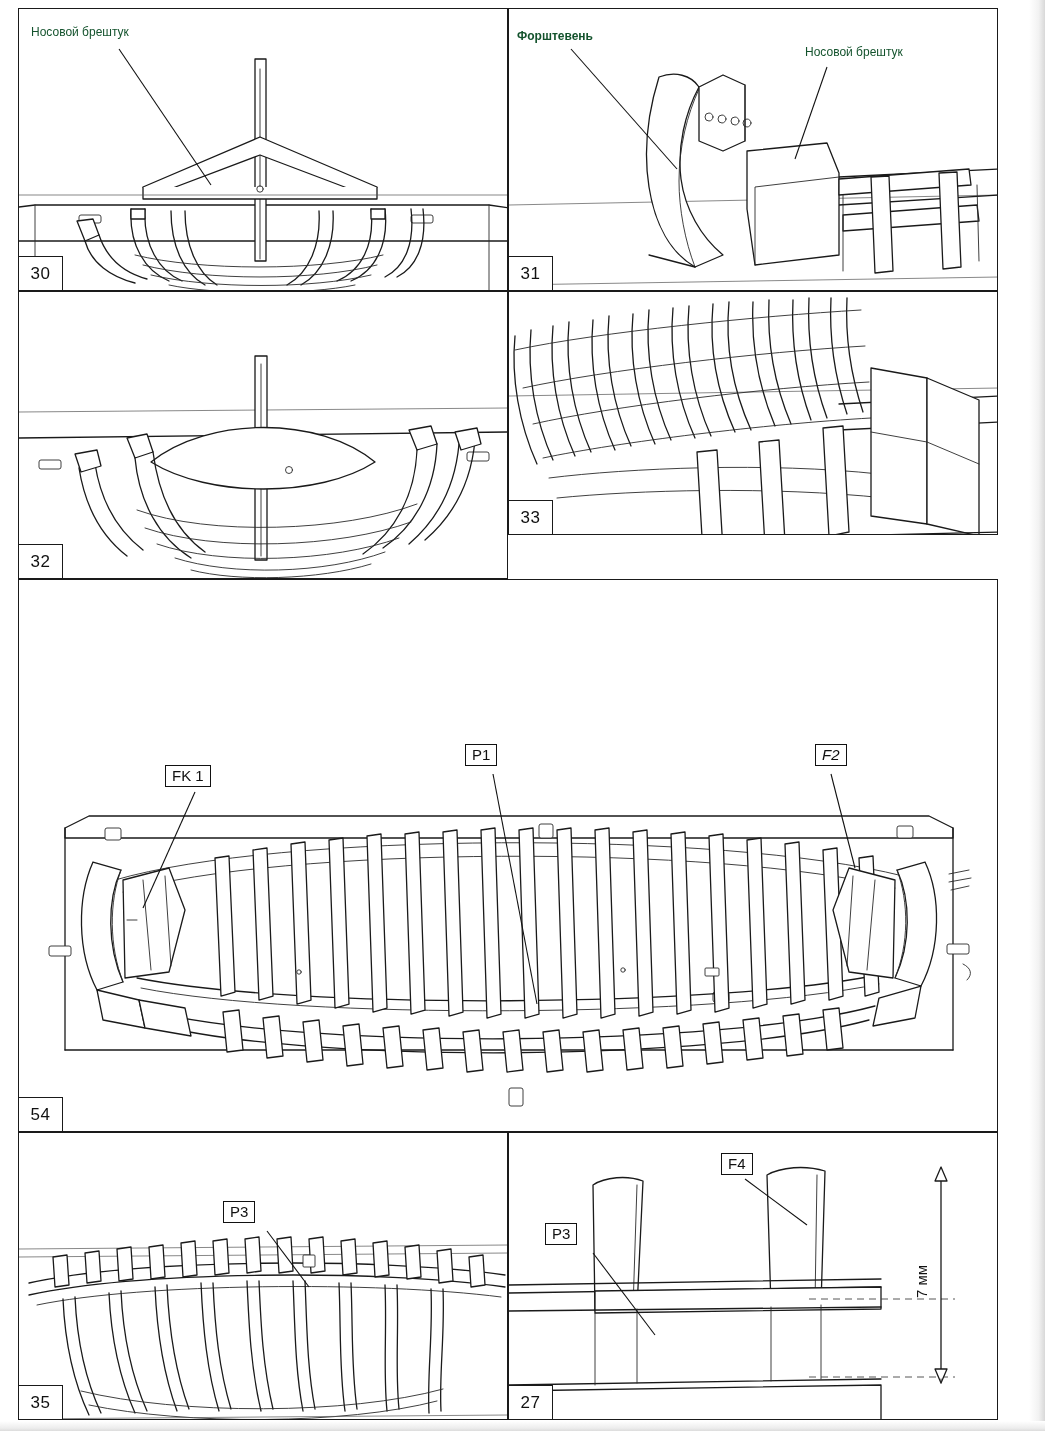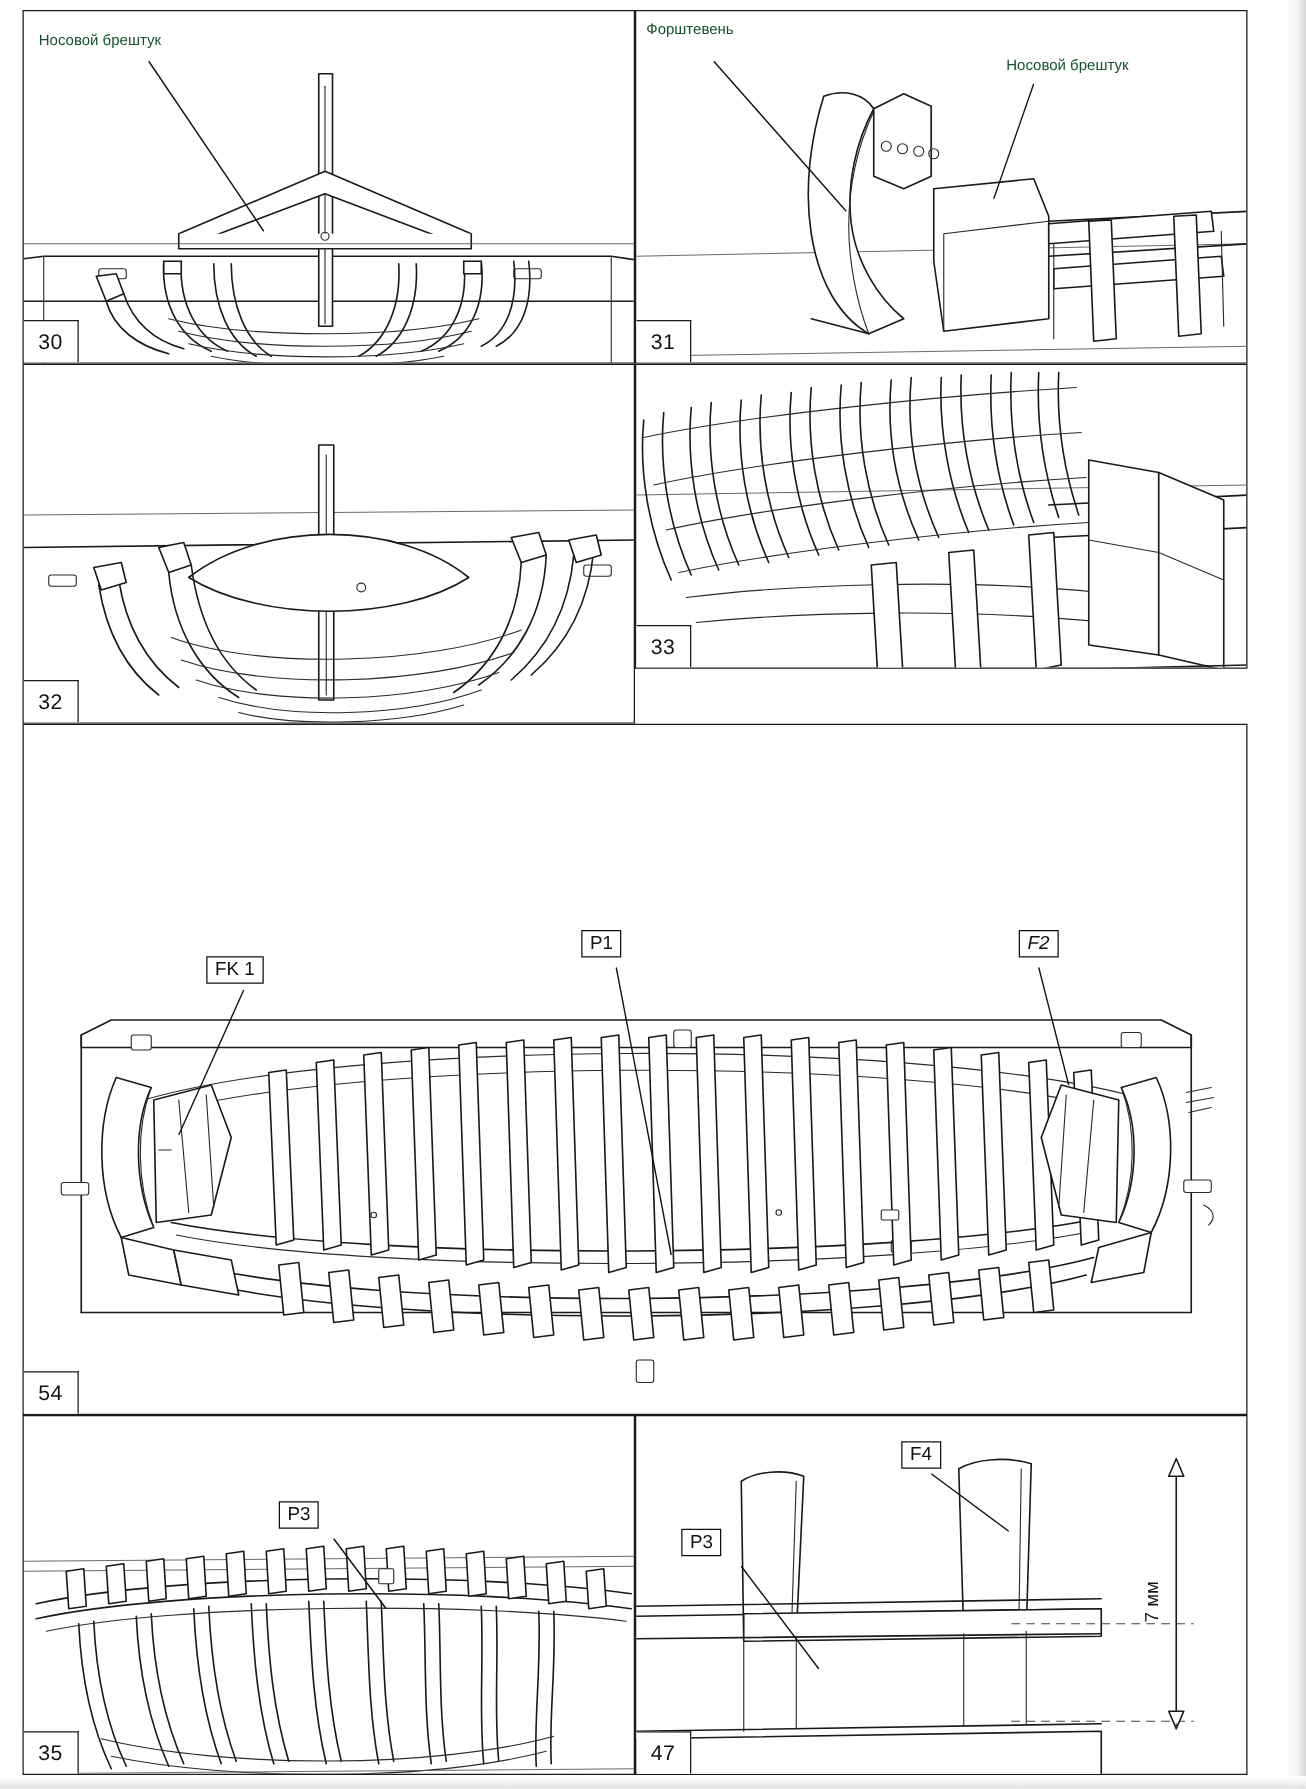--- a/index.html
+++ b/index.html
@@ -170,21 +170,21 @@
 
       <path class="fillw" d="M330 170 L460 160 L462 176 L330 186 Z"></path>
       <path class="fillw" d="M334 206 L468 196 L470 212 L334 222 Z"></path>
       <path class="fillw" d="M362 168 L380 167 L384 262 L366 264 Z"></path>
       <path class="fillw" d="M430 164 L448 163 L452 258 L434 260 Z"></path>
       <path class="ln-thin" d="M334 186 L334 262 M468 176 L470 252"></path>
 
       <path class="ln" d="M140 246 L186 258"></path>
       <path class="ln-hair" d="M0 276 L490 268"></path>
     </svg>
-    <div class="callout-label" style="left:8px; top:7px;">Форштевень</div>
+    <div class="callout-label" style="left:8px; top:20px;font-weight:bold;">Форштевень</div>
     <div class="callout-label" style="left:296px; top:36px;">Носовой брештук</div>
     <svg class="art" width="490" height="283" viewBox="0 0 490 283">
       <path class="leader" d="M62 40 L168 160"></path>
       <path class="leader" d="M318 58 L286 150"></path>
     </svg>
     <div class="panel-num">31</div>
   </div>
 
   <div class="panel" style="left:18px; top:291px; width:490px; height:288px;">
     <svg class="art" width="490" height="288" viewBox="0 0 490 288">
@@ -457,18 +457,18 @@
       <path class="fillw" d="M432 250 L426 236 L438 236 Z"></path>
       <path class="ln-thin" d="M432 246 L432 250"></path>
     </svg>
     <div class="part-label" style="left:212px; top:20px;">F4</div>
     <div class="part-label" style="left:36px; top:90px;">P3</div>
     <div class="dim-label" style="left:404px; top:165px;">7 мм</div>
     <svg class="art" width="490" height="288" viewBox="0 0 490 288">
       <path class="leader" d="M236 46 L298 92"></path>
       <path class="leader" d="M84 120 L146 202"></path>
     </svg>
-    <div class="panel-num">47</div>
+    <div class="panel-num">27</div>
   </div>
 
   <div class="page-edge-right"></div>
   <div class="page-edge-bottom"></div>
 </div>
 
 </body></html>

